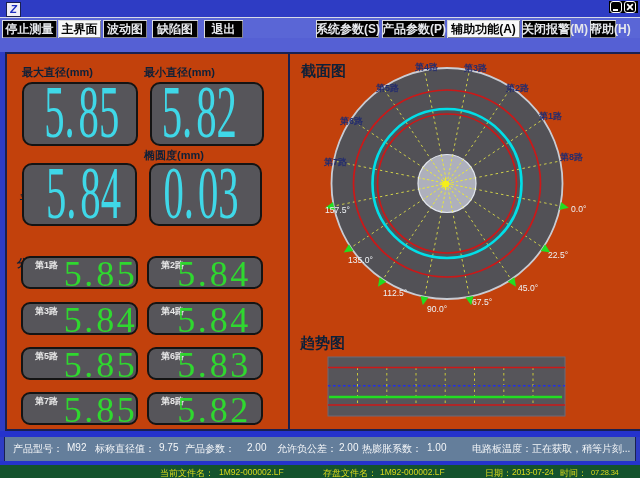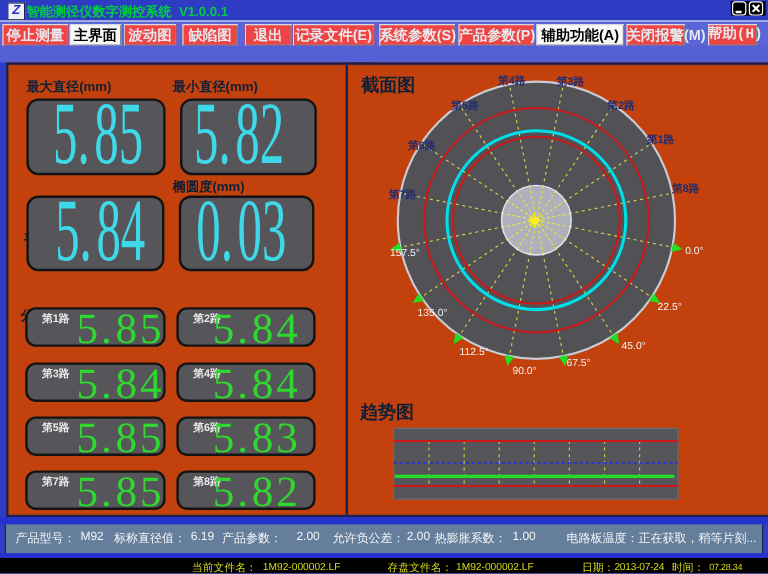--- a/index.html
+++ b/index.html
@@ -9,21 +9,21 @@
   
   #titlebar{left:0;top:0;width:640px;height:17px;background:#2e3cc4;}
   #ticon{left:6px;top:2px;width:13px;height:13px;background:#f0f0f8;border:1px solid #1a2050;
          color:#2030c0;font-weight:bold;font-size:11px;line-height:12px;text-align:center;font-style:italic;}
   #ttext{left:22px;top:2px;color:#00cc44;font-weight:bold;font-size:11px;white-space:nowrap;}
   #tbtns{left:609px;top:1px;width:29px;height:12px;background:#000;}
   .wbtn{top:1px;width:10px;height:10px;background:#000;border:1px solid #fff;border-radius:3px;
         color:#fff;text-align:center;}
   
   #menurow{left:0;top:17px;width:640px;height:21px;background:#5a66d6;border-top:1px solid #d8dce8;}
-  .mbtn{position:absolute;top:2px;height:18px;background:#ef4444;color:#e6e8ec;box-shadow:inset 1px 1px 0 #d8dade, inset -1px -1px 0 #85858d;box-sizing:border-box;
+  .mbtn{position:absolute;top:2px;height:18px;background:#000000;color:#e6e8ec;box-shadow:inset 1px 1px 0 #d8dade, inset -1px -1px 0 #85858d;box-sizing:border-box;
         font-size:12px;font-weight:bold;text-align:center;line-height:18px;white-space:nowrap;}
   .mbtn.sel{background:#f8f8f8;color:#000;}
   #band{left:0;top:38px;width:640px;height:14px;background:#5560d4;}
   
   .panel{background:#c2410c;border:2px solid #1a2050;padding-left:24px;}
   #lpanel{left:5px;top:52px;width:279px;height:375px;}
   #rpanel{left:288px;top:52px;width:341px;height:375px;}
   .dlabel{position:absolute;color:#0e2038;font-weight:bold;font-size:11px;white-space:nowrap;}
   .dbox{position:absolute;background:#56555a;border:2px solid #141414;border-radius:10px;}
   .cyval{position:absolute;top:0;width:100%;height:100%;text-align:center;color:#3fd8e8;
@@ -31,53 +31,51 @@
          transform:scaleX(0.55);transform-origin:50% 50%;}
   .chbox{position:absolute;background:#56555a;border:2px solid #141414;border-radius:9px;}
   .chlab{position:absolute;left:12px;top:1px;color:#e8e8e8;font-size:9px;font-weight:bold;}
   .chval{position:absolute;left:0;top:1px;width:100%;text-align:center;color:#2fd82f;
          font-family:"Liberation Serif",serif;font-size:36px;line-height:31px;letter-spacing:2.5px;}
   
   #bstrip1{left:0;top:431px;width:640px;height:6px;background:#2533cc;}
   #brow{left:4px;top:437px;width:630px;height:24px;background:#647e9b;color:#f4f6f8;font-size:10px;border-left:1px solid #1a2050;border-right:1px solid #1a2050;}
   #brow span{position:absolute;top:5px;white-space:nowrap;}
   #bstrip2{left:0;top:461px;width:640px;height:4px;background:#2533cc;}
-  #krow{left:0;top:465px;width:640px;height:13px;background:#000000;color:#d8d81c;font-size:9px;}
+  #krow{left:0;top:465px;width:640px;height:13px;background:#14532d;color:#d8d81c;font-size:9px;}
   #krow span{position:absolute;top:2px;white-space:nowrap;}
   .cyval b{font-weight:normal;letter-spacing:0;margin-right:7px;}
   .chval b{font-weight:normal;letter-spacing:0;margin-right:3px;}
 </style>
 </head>
 <body>
 <div id="app">
   <div class="abs" id="titlebar"></div>
   <div class="abs" id="ticon">Z</div>
-  <div class="abs" id="ttext">智能测径仪数字测控系统&nbsp;&nbsp;V1.0.0.1</div>
   <div class="abs" id="tbtns"></div>
   <div class="abs wbtn" style="left:610px;">
       <div style="position:absolute;left:2px;top:6.5px;width:5px;height:2px;background:#fff;"></div>
     </div>
   <div class="abs wbtn" style="left:624px;">
       <svg style="position:absolute;left:1px;top:1px;" width="8" height="8" viewBox="0 0 8 8">
         <path d="M1.2 1.2 L6.8 6.8 M6.8 1.2 L1.2 6.8" stroke="#fff" stroke-width="1.7"></path>
       </svg>
     </div>
 
   <div class="abs" id="menurow">
     <div class="mbtn" style="left:2px;width:55px;">停止测量</div>
     <div class="mbtn sel" style="left:58px;width:43px;">主界面</div>
     <div class="mbtn" style="left:103px;width:44px;">波动图</div>
     <div class="mbtn" style="left:152px;width:46px;">缺陷图</div>
     <div class="mbtn" style="left:204px;width:39px;">退出</div>
-    <div class="mbtn" style="left:244px;width:68px;">记录文件(E)</div>
     <div class="mbtn" style="left:316px;width:63px;">系统参数(S)</div>
     <div class="mbtn" style="left:382px;width:63px;">产品参数(P)</div>
     <div class="mbtn sel" style="left:447px;width:73px;text-align:center;">辅助功能(A)</div>
     <div class="mbtn" style="left:522px;width:49px;">关闭报警(M)</div>
-    <div class="mbtn" style="left:590px;width:41px;font-family:Liberation Mono, monospace;">帮助(H)</div>
+    <div class="mbtn" style="left:590px;width:26px;">帮助(H)</div>
   </div>
   <div class="abs" id="band"></div>
 
   <div class="abs panel" id="lpanel">
     <div class="dlabel" style="left:15px;top:11px;">最大直径(mm)</div>
     <div class="dlabel" style="left:137px;top:11px;">最小直径(mm)</div>
     <div class="dbox" style="left:15px;top:28px;width:112px;height:60px;">
         <div class="cyval" style="margin-left:-5px;">5<b>.</b>85</div>
       </div>
     <div class="dbox" style="left:143px;top:28px;width:110px;height:60px;">
@@ -229,21 +227,21 @@
         <line x1="38" y1="331.7" x2="275" y2="331.7" stroke="#2030e8" stroke-width="1.6" stroke-dasharray="2.5,2.5"></line>
         <line x1="39" y1="343" x2="272" y2="343" stroke="#22dd22" stroke-width="2.6"></line>
       </svg>
   </div>
 
   <div class="abs" id="bstrip1"></div>
   <div class="abs" id="brow">
     <span style="left:8px;">产品型号：</span>
       <span style="left:62px;">M92</span>
     <span style="left:90px;">标称直径值：</span>
-      <span style="left:154px;">6.19</span>
+      <span style="left:154px;">9.75</span>
     <span style="left:180px;">产品参数：</span>
       <span style="left:242px;">2.00</span>
     <span style="left:272px;">允许负公差：</span>
       <span style="left:334px;">2.00</span>
     <span style="left:357px;">热膨胀系数：</span>
       <span style="left:422px;text-align:center;">1.00</span>
     <span style="left:467px;">电路板温度：正在获取，稍等片刻...</span>
   </div>
   <div class="abs" id="bstrip2"></div>
   <div class="abs" id="krow">

